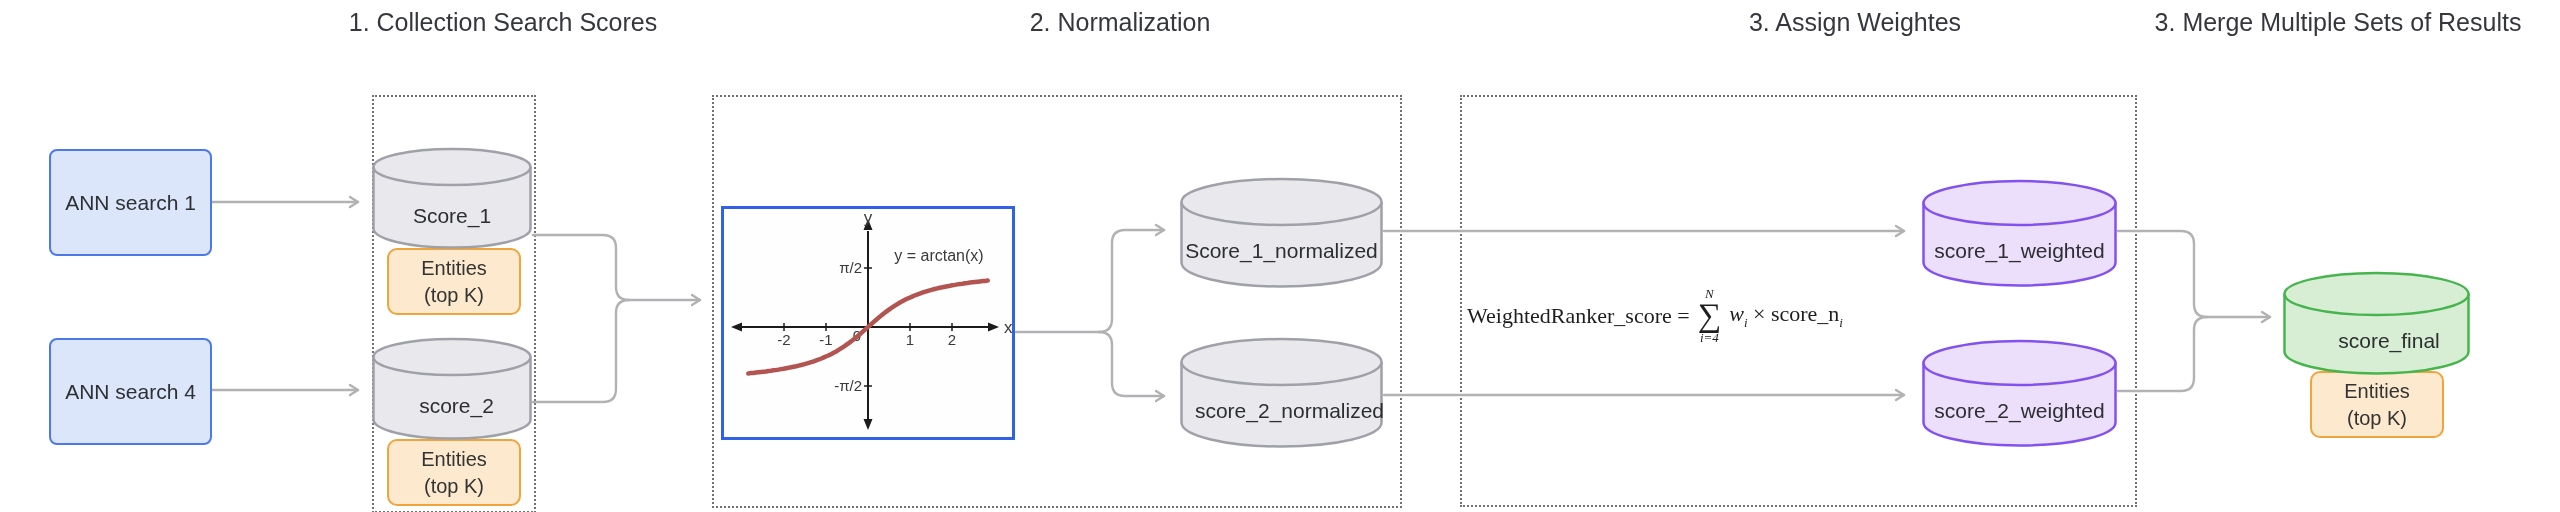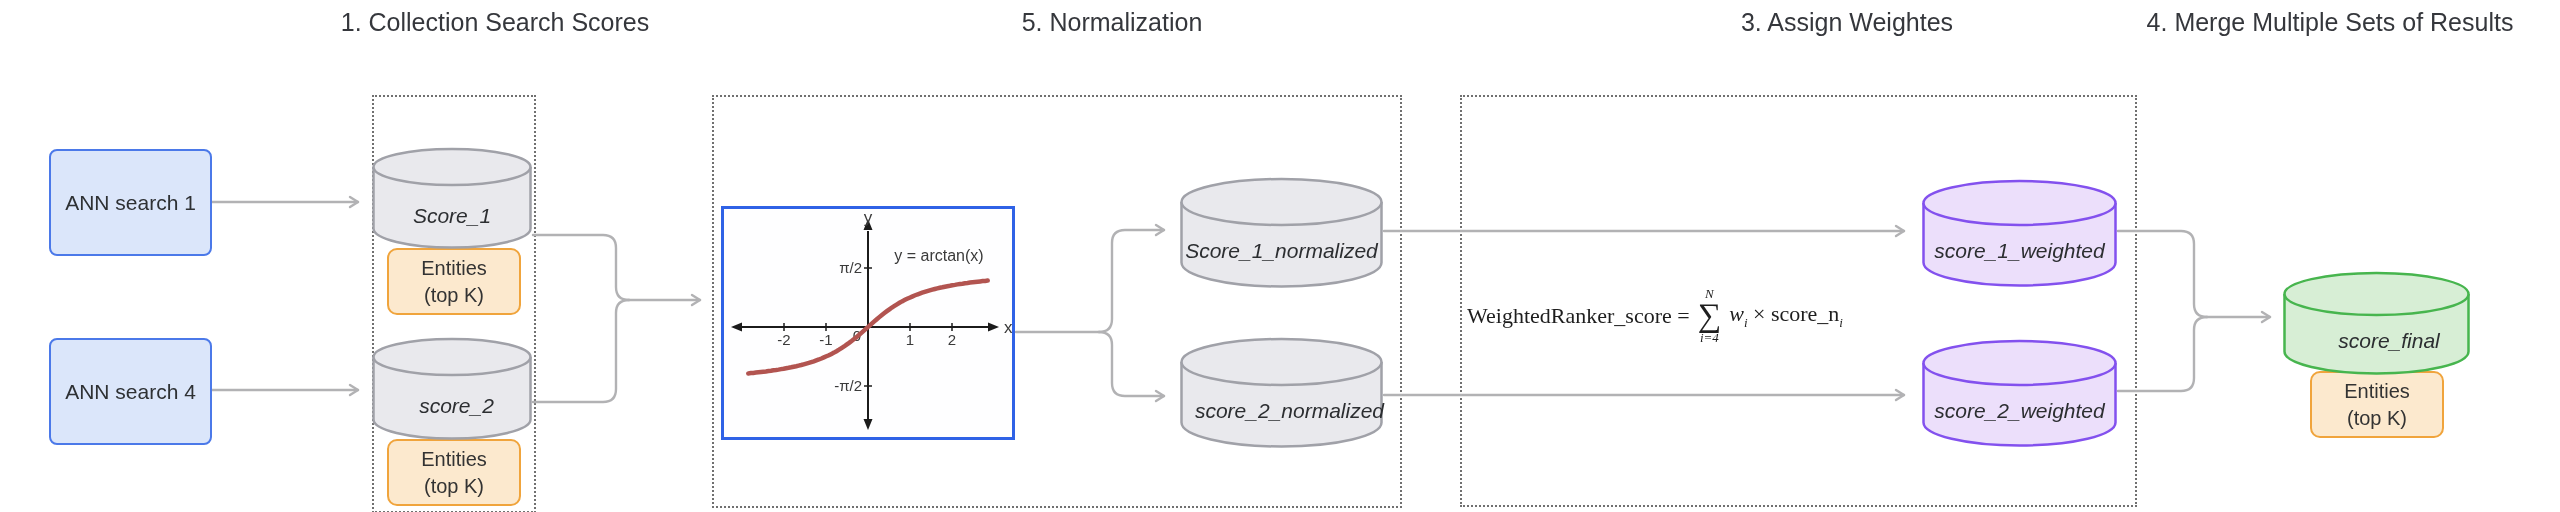--- a/index.html
+++ b/index.html
@@ -1,34 +1,34 @@
 <!DOCTYPE html>
 <html style="--blue-fill: #dbe6fa; --blue-border: #4b79e9; --orange-fill: #fce9ce; --orange-border: #f0a43c; --plot-border: #2f62e6; --dotted: #707070; --arrow: #b2b2b4;"><head>
 <meta charset="utf-8">
 <style>
   html,body{margin:0;padding:0;background:#ffffff;}
   .canvas{position:relative;width:2560px;height:512px;background:#fff;overflow:hidden;
           font-family:"Liberation Sans",sans-serif;}
 
   .title{position:absolute;top:8px;transform:translateX(-50%);font-size:25px;font-weight:500;
-         color:#35373c;white-space:nowrap;z-index:1;}
+         color:#35373c;white-space:nowrap;z-index:1;margin-left:8px;}
 
   .section{position:absolute;border:2px dotted var(--dotted);z-index:1;background:transparent;}
 
   #connectors{position:absolute;left:0;top:0;z-index:2;}
 
   .annbox{position:absolute;display:flex;align-items:center;justify-content:center;
           background:var(--blue-fill);border:2.5px solid var(--blue-border);border-radius:8px;
           font-size:21px;color:#2e3134;z-index:3;}
 
   .entbox{position:absolute;display:flex;flex-direction:column;align-items:center;justify-content:center;
           background:var(--orange-fill);border:2.5px solid var(--orange-border);border-radius:10px;
           font-size:20px;color:#333;line-height:1.35;z-index:3;text-align:right;}
 
-  .cyl{position:absolute;z-index:4;overflow:visible;font-style:italic;}
+  .cyl{position:absolute;z-index:4;overflow:visible;}
   .cyl svg{position:absolute;left:0;top:0;overflow:visible;}
   .cyl-label{position:absolute;left:0;right:0;top:55%;text-align:center;font-size:21px;
              color:#2c2e31;white-space:nowrap;}
 
   .plot{position:absolute;left:721px;top:206px;width:294px;height:234px;box-sizing:border-box;
         background:#fefeff;border:3px solid var(--plot-border);z-index:3;}
   .plot svg{position:absolute;left:0;top:0;}
   .plot text{font-family:"Liberation Sans",sans-serif;fill:#3a3a3a;}
   .axis-label{font-size:17px;fill:#1b1b1b;}
   .tick-label{font-size:15px;}
@@ -43,23 +43,23 @@
   .f-sigma{font-size:33px;line-height:.95;}
   .formula sub{font-size:13px;font-style:italic;}
   .f-var{font-style:italic;}
 </style>
 </head>
 <body>
 
 <div class="canvas">
 
   <div class="title" style="left:495px">1. Collection Search Scores</div>
-  <div class="title" style="left:1112px">5. Normalization</div>
+  <div class="title" style="left:1112px">2. Normalization</div>
   <div class="title" style="left:1847px">3. Assign Weightes</div>
-  <div class="title" style="left:2330px">4. Merge Multiple Sets of Results</div>
+  <div class="title" style="left:2330px">3. Merge Multiple Sets of Results</div>
 
   <div class="section" style="left:372px;top:95px;width:160px;height:414px"></div>
   <div class="section" style="left:712px;top:95px;width:686px;height:409px"></div>
   <div class="section" style="left:1460px;top:95px;width:673px;height:408px"></div>
 
   <svg id="connectors" width="2560" height="512">
     <defs>
       <marker id="arr" markerUnits="userSpaceOnUse" markerWidth="16" markerHeight="16" refX="10" refY="7" orient="auto">
         <path d="M2 2 L10 7 L2 12" fill="none" stroke="#b2b2b4" stroke-width="2.4" stroke-linecap="round" stroke-linejoin="round"></path>
       </marker>

